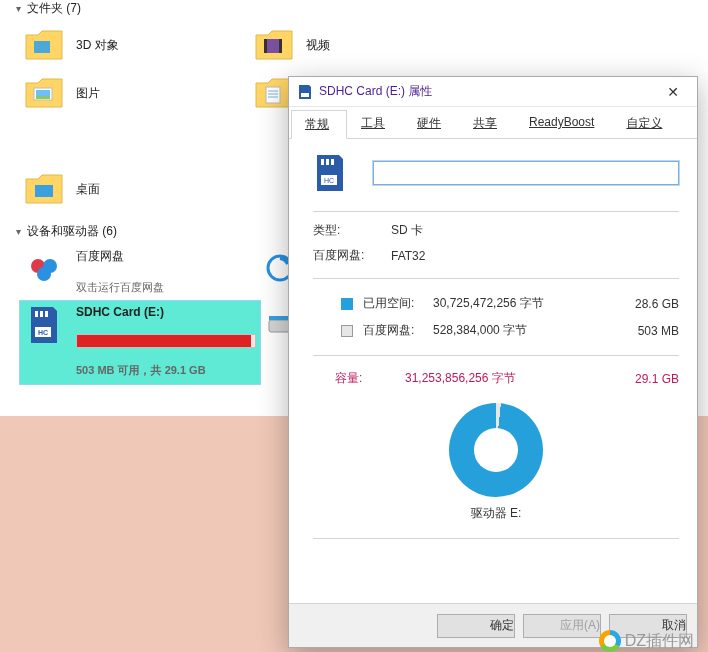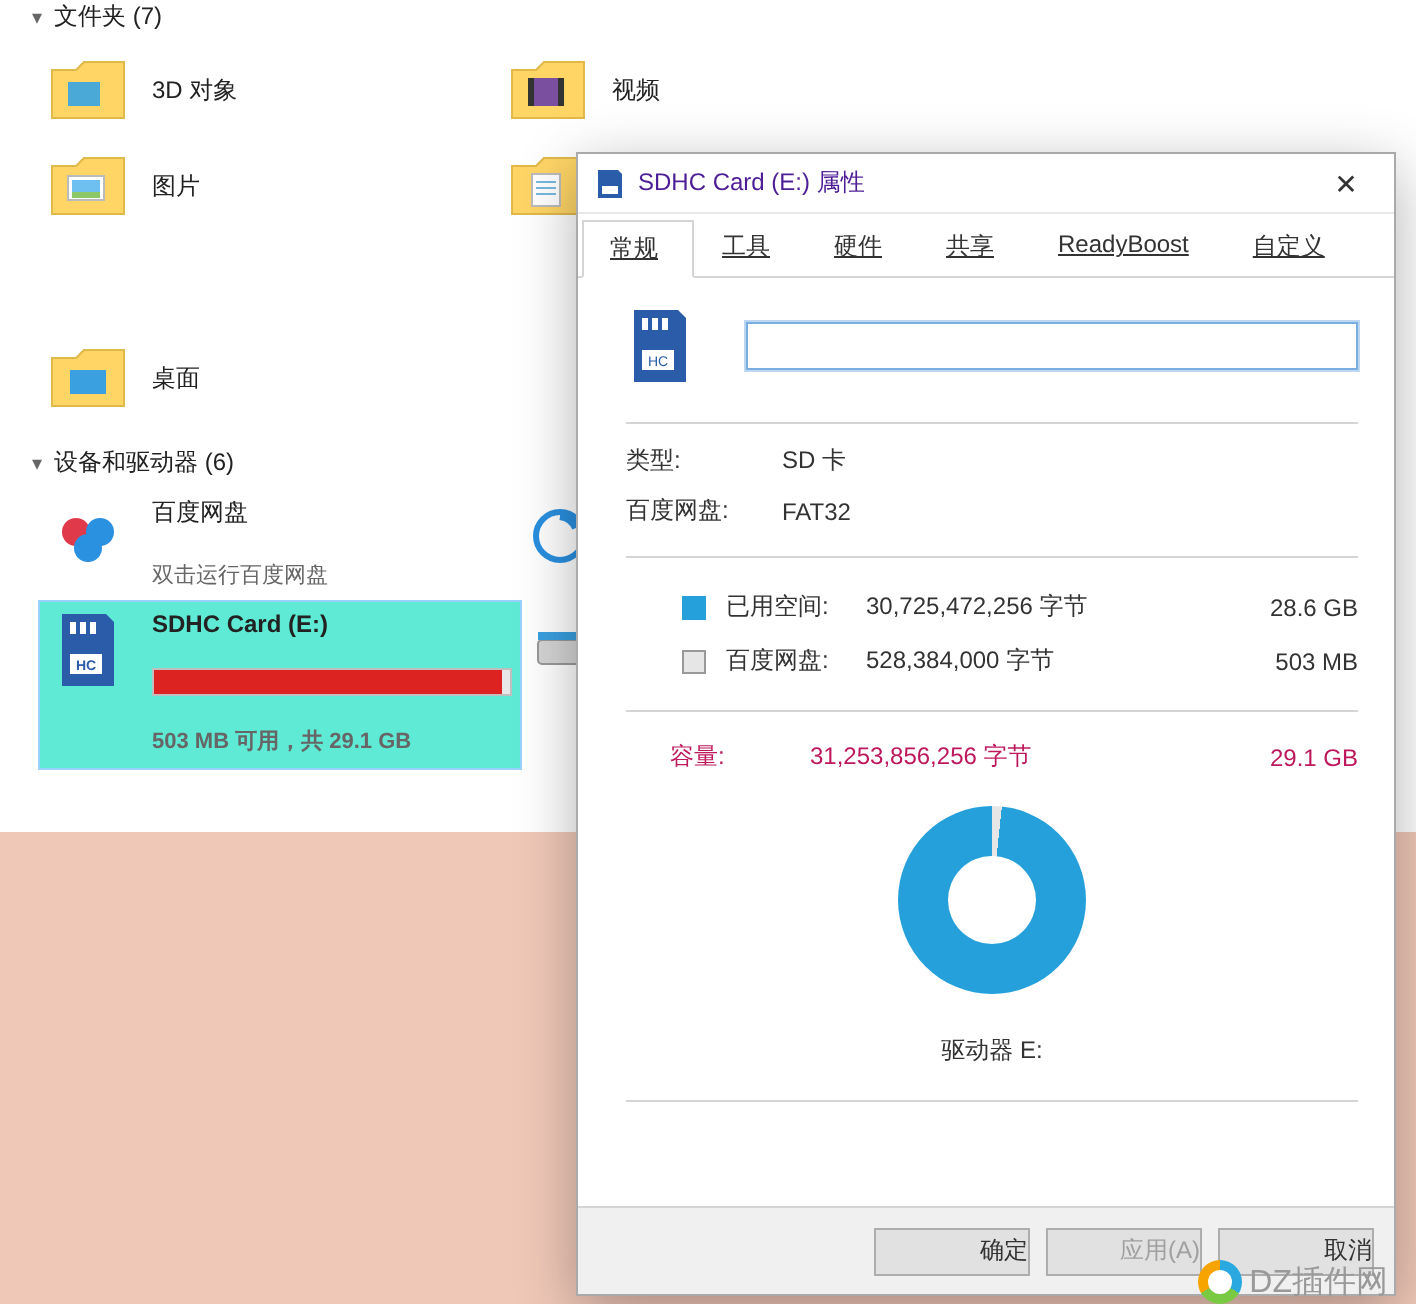--- a/index.html
+++ b/index.html
@@ -55,21 +55,21 @@
   .swatch.free { background:#e6e6e6; }
   .space-row .slab { width:70px; }
   .space-row .bytes { flex:1; }
   .space-row .hr { width:70px; text-align:right; }
 
   .cap-row { display:flex; align-items:center; font-size:12px; color:#be185d; margin:4px 0 10px 0; }
   .cap-row .slab { width:92px; padding-left:22px; }
   .cap-row .bytes { flex:1; }
   .cap-row .hr { width:70px; text-align:right; }
 
-  .donut-wrap { display:flex; flex-direction:column; align-items:center; gap:20px; margin-top:6px; }
+  .donut-wrap { display:flex; flex-direction:column; align-items:center; gap:8px; margin-top:6px; }
   .donut { width:94px; height:94px; border-radius:50%; background: conic-gradient(#e6e6e6 0deg 6deg, #26a0da 6deg 360deg); display:flex; align-items:center; justify-content:center; }
   .donut::after { content:""; width:44px; height:44px; background:#fff; border-radius:50%; }
   .drive-label { font-size:12px; color:#333; }
 
   .dlg-buttons { height:44px; border-top:1px solid #d5d5d5; display:flex; align-items:center; justify-content:flex-end; gap:8px; padding:0 10px; background:#f0f0f0; }
   .btn { min-width:78px; height:24px; border:1px solid #adadad; background:#e1e1e1; font-size:12px; color:#333; display:flex; align-items:center; justify-content:flex-end; }
   .btn.disabled { color:#a0a0a0; }
 
   
   .wm { position:absolute; right:14px; bottom:0; font-size:16px; color:#999; font-weight:500; display:flex; align-items:center; gap:4px; }

